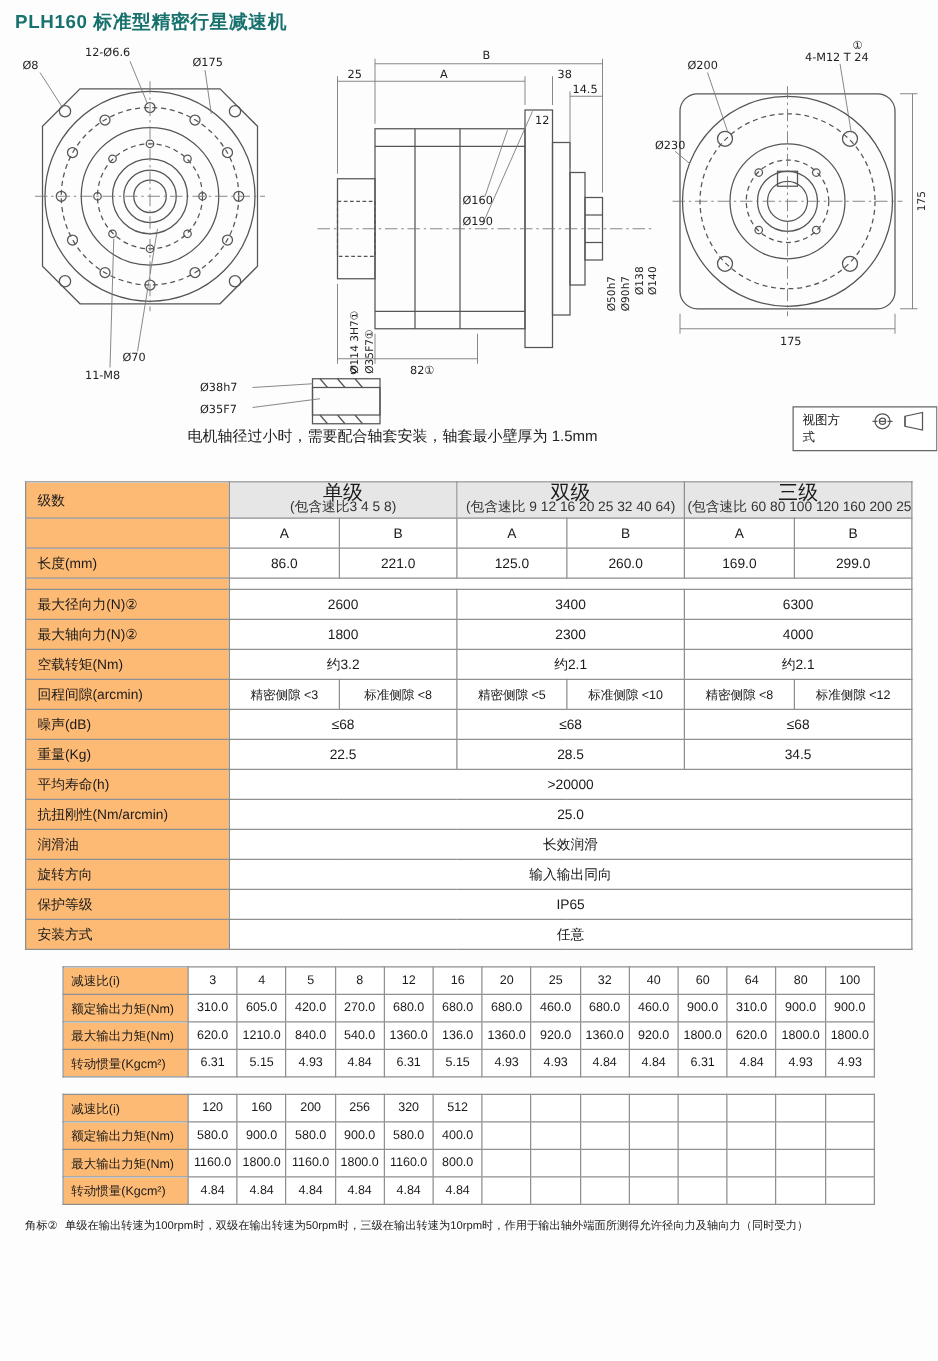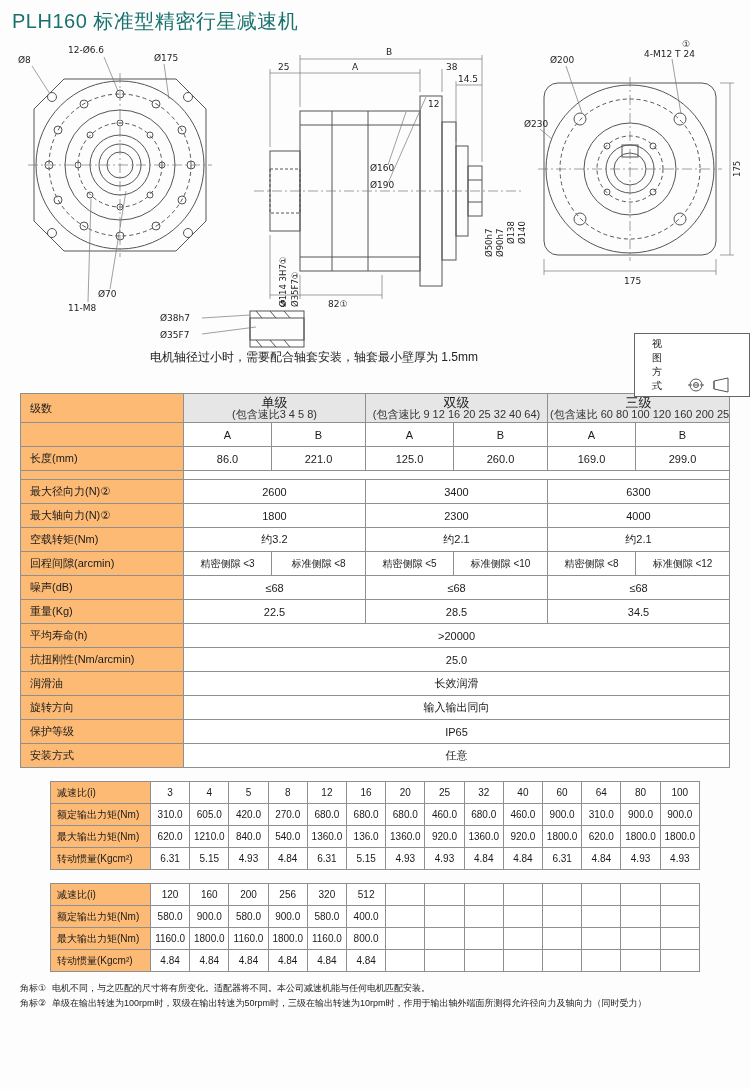--- a/index.html
+++ b/index.html
@@ -1,31 +1,31 @@
 <!DOCTYPE html>
 <html><head>
 <meta charset="utf-8">
 <style>
   *{box-sizing:border-box;margin:0;padding:0}
   body{width:750px;height:1089px;margin:0;background:#fdfdfd;font-family:"Liberation Sans","DejaVu Sans",sans-serif;color:#1a1a1a;overflow:hidden}
-  .title{font-size:20px;font-weight:normal;color:#17716d;margin:8px 0 0 12px;letter-spacing:.5px}
+  .title{font-size:15px;font-weight:bold;color:#17716d;margin:8px 0 0 12px;letter-spacing:.5px}
   .figure{position:relative;height:346px;margin-top:2px}
   .dwg{position:absolute}
   svg{overflow:visible}
   svg text{font-size:9px;fill:#222;font-family:"DejaVu Sans","Liberation Sans",sans-serif}
   svg .rot{font-size:8.5px}
   .stroke{stroke:#555;fill:none;stroke-width:1}
   .thin{stroke:#777;fill:none;stroke-width:.7}
   .motor-note{position:absolute;left:150px;top:312px;font-size:12px;color:#222}
-  .viewbox{position:absolute;left:634px;top:296px;border:1px solid #666;display:flex;align-items:flex-end;gap:21px;padding:3px 17px;font-size:10px;background:#fff}
+  .viewbox{position:absolute;left:634px;top:296px;border:1px solid #666;display:flex;align-items:flex-start;gap:21px;padding:3px 7px;font-size:10px;background:#fff}
   table{border-collapse:collapse;table-layout:fixed;width:650px;margin:0 auto}
   td{border:1px solid #8f8f8f;font-size:11px;text-align:center;padding:2px 2px;height:24px;overflow:hidden;white-space:nowrap;background:#fff}
   .lab{background:#fdba74;text-align:left;padding-left:9px}
   .hdr{background:#e6e6e6}
-  .gname{font-size:13px;line-height:13px}
+  .gname{font-size:16px;line-height:13px}
   .gsub{font-size:11px;line-height:11px;color:#333}
   .spec{margin-top:10px}
   .spec .spacer td{height:9px;padding:0}
   .sm{font-size:10px}
   .rt{margin-top:13px}
   .rt td{font-size:10px;height:22px;padding:2px 1px}
   .rt .lab{font-size:10px;padding-left:6px}
   .footnotes{margin:9px 0 0 20px;font-size:9px;line-height:1.65;color:#222}
   .fn-tag{margin-right:6px}
 </style>
@@ -514,20 +514,17 @@
           <td></td>
           <td></td>
           <td></td>
           <td></td>
       </tr>
     </tbody>
   </table>
 
   <div class="footnotes">
     <div>
-      <span class="fn-tag">角标①</span><span>电机不同，与之匹配的尺寸将有所变化。适配器将不同。本公司减速机能与任何电机匹配安装。</span>
-    </div>
-    <div>
       <span class="fn-tag">角标②</span><span>单级在输出转速为100rpm时，双级在输出转速为50rpm时，三级在输出转速为10rpm时，作用于输出轴外端面所测得允许径向力及轴向力（同时受力）</span>
     </div>
   </div>
 
 </div>
 
 </body></html>

